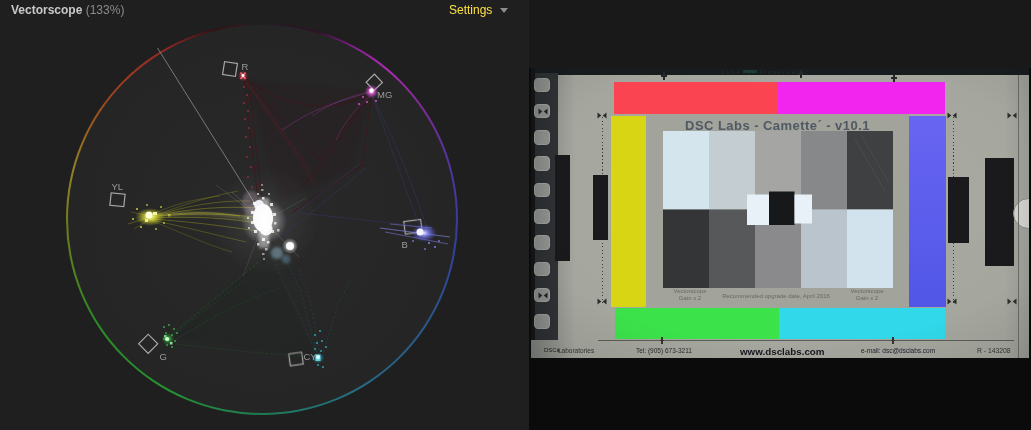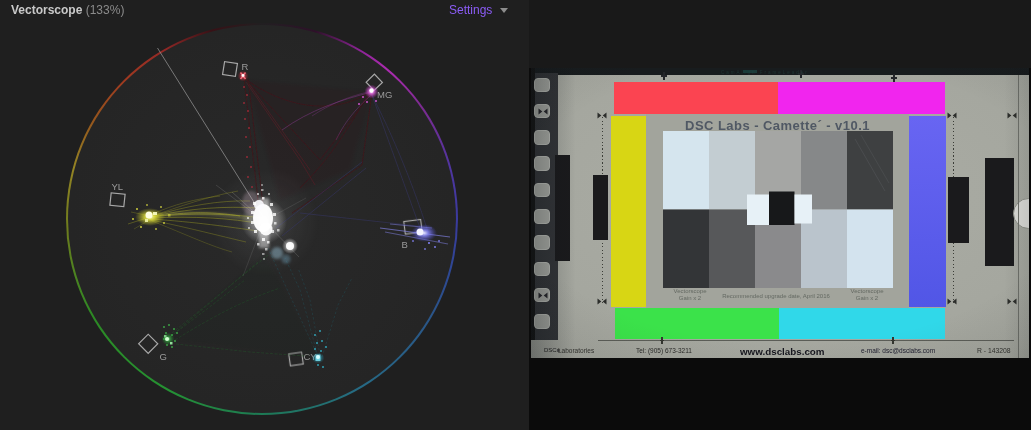--- a/index.html
+++ b/index.html
@@ -1,20 +1,20 @@
 <!DOCTYPE html>
 <html><head>
 <meta charset="utf-8">
 <style>
   html,body{margin:0;padding:0;width:1031px;height:430px;overflow:hidden;background:#0d0d0d;
     font-family:"Liberation Sans", sans-serif;}
   #left{position:absolute;left:0;top:0;width:529px;height:430px;background:#1f1f1f;}
   #hdr-title{position:absolute;left:11px;top:3px;font-size:12px;color:#c9c9c9;font-weight:bold;}
   #hdr-title span{color:#8b8b8b;font-weight:normal;}
-  #hdr-settings{position:absolute;left:449px;top:3px;font-size:12px;color:#8b5cf6;}
+  #hdr-settings{position:absolute;left:449px;top:3px;font-size:12px;color:#fde047;}
   #hdr-tri{position:absolute;left:500px;top:8px;width:0;height:0;border-left:4.5px solid transparent;border-right:4.5px solid transparent;border-top:5.5px solid #8d8d8d;}
   #ring{position:absolute;left:66px;top:23px;width:392px;height:392px;border-radius:50%;
     background:conic-gradient(from 0deg,
       #211f21 0deg, #2e1129 16deg, #8c2496 30deg, #ad2bb1 40deg, #7c2b91 55deg,
       #4f35a0 75deg, #3a3a9e 90deg, #2e4794 105deg, #2a5588 120deg, #266a84 150deg,
       #1d7a55 180deg, #259232 210deg, #2c8a24 240deg, #6f7c1d 268deg, #948424 285deg,
       #95561d 300deg, #a03a20 315deg, #932826 330deg, #381116 345deg, #211f21 360deg);}
   #ring-in{position:absolute;left:1.6px;top:1.6px;right:1.6px;bottom:1.6px;border-radius:50%;
     background:radial-gradient(circle at 50% 50%, #292929 0%, #262626 55%, #232323 100%);}
   #right{position:absolute;left:529px;top:0;width:502px;height:430px;background:#0b0b0b;}

